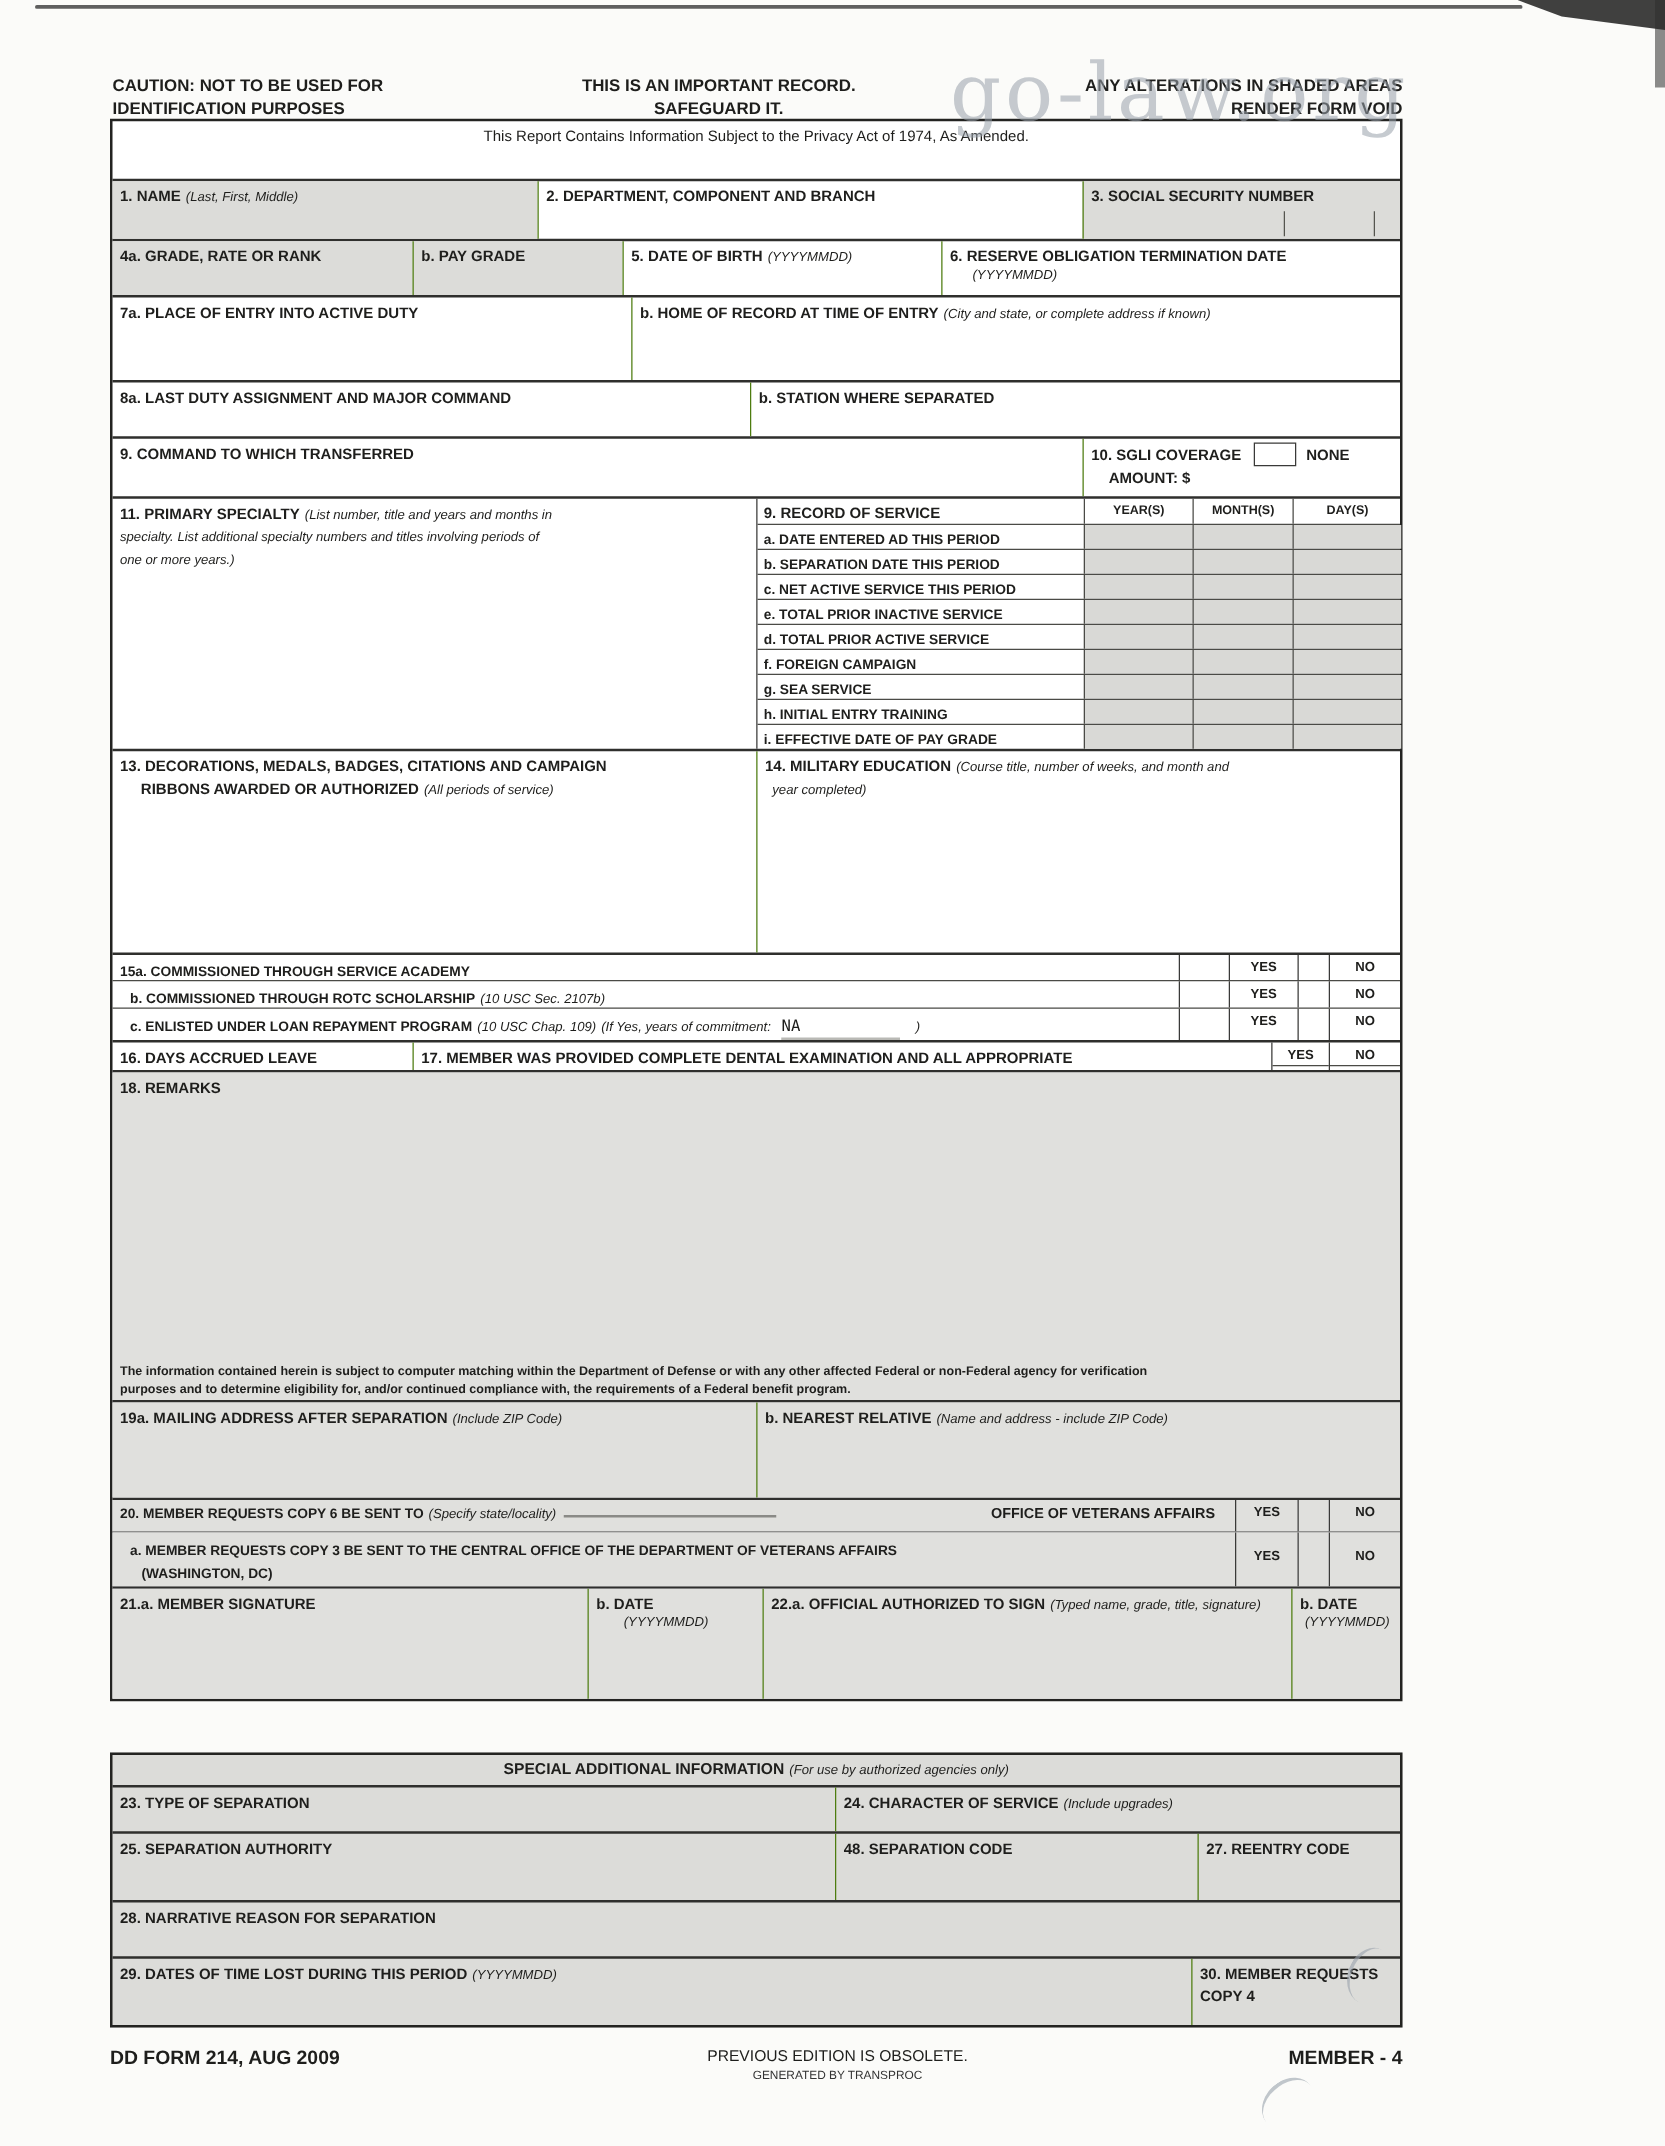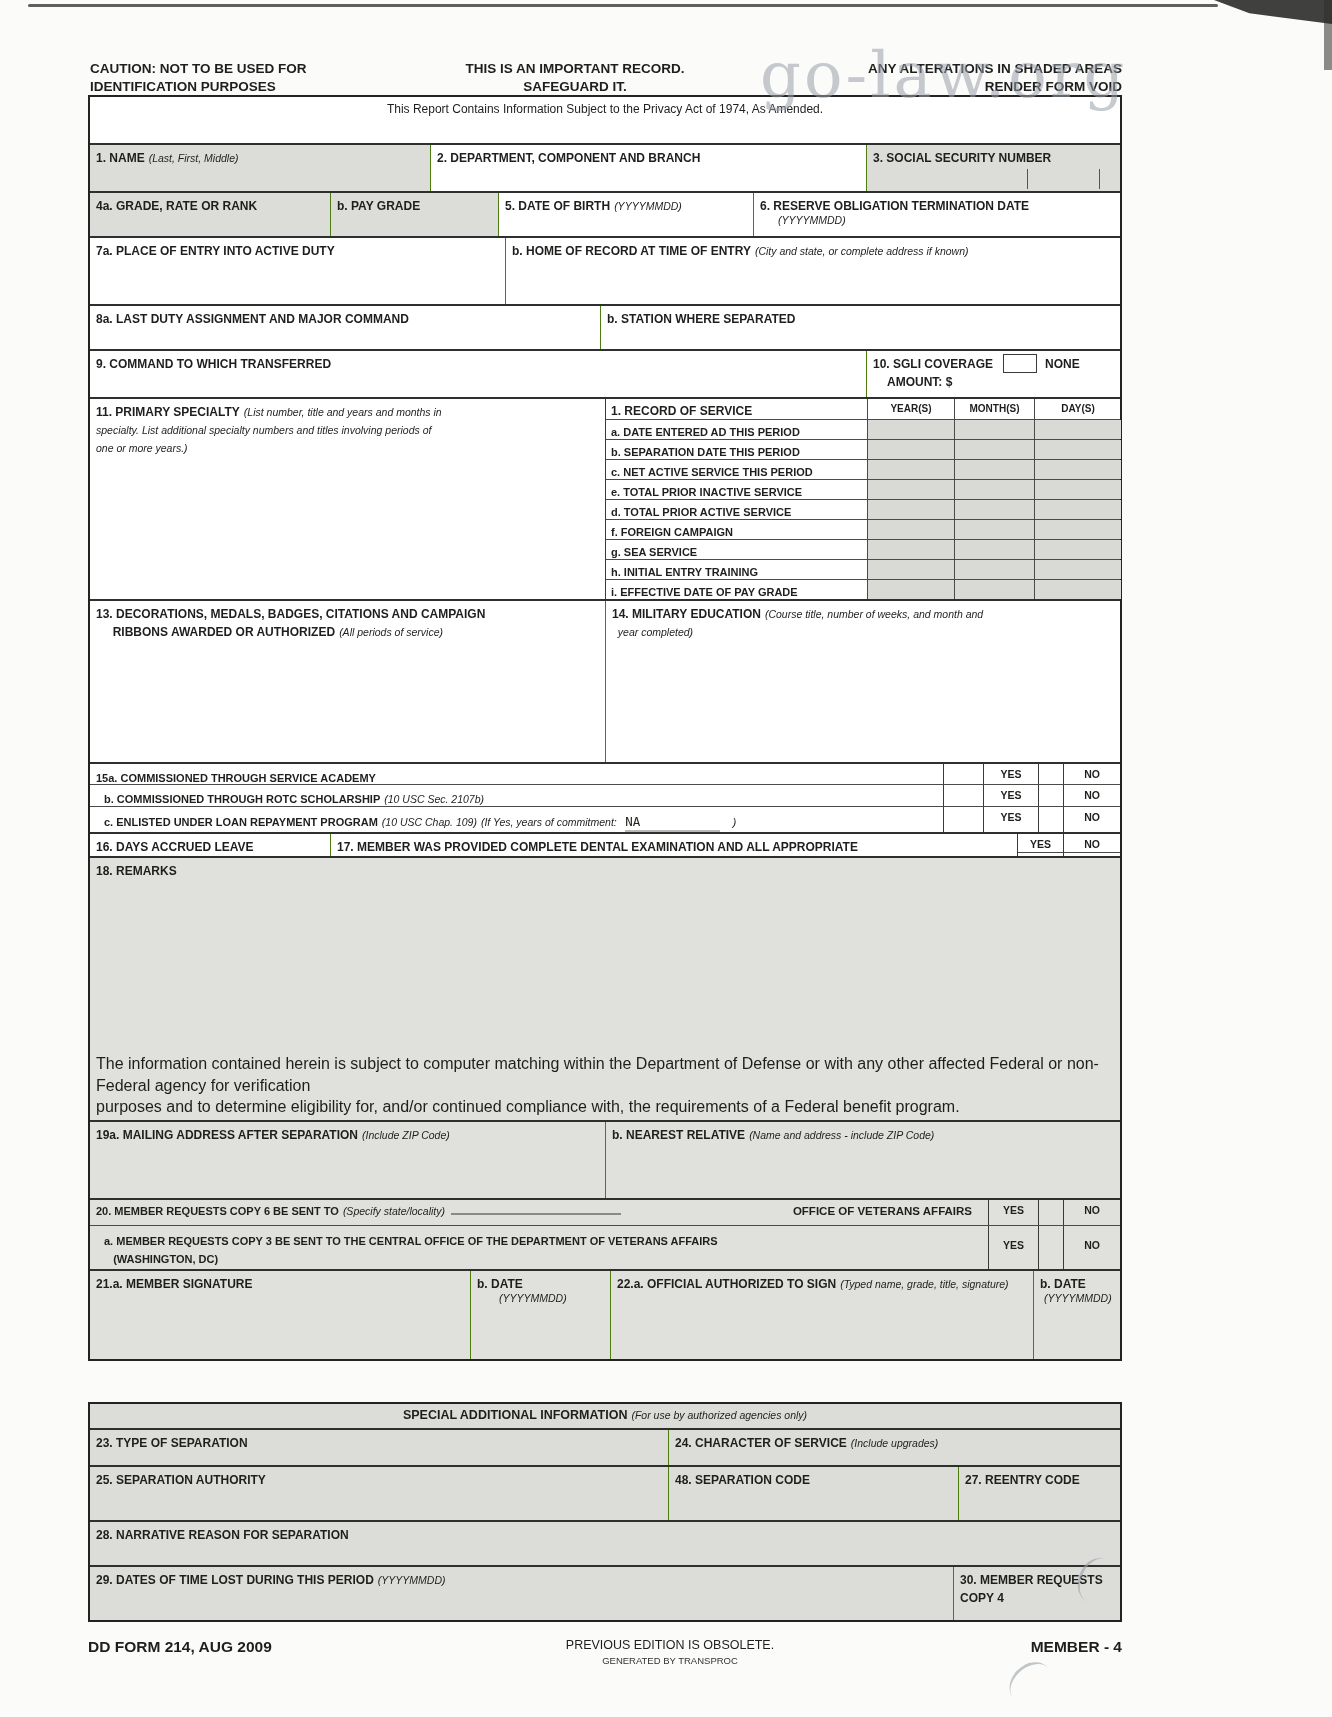--- a/index.html
+++ b/index.html
@@ -51,21 +51,21 @@
   .ros-col.m{width:80px;}
   .ros-val{width:87px;background:#d9d9d6;}
   .ros-val.m{width:80px;}
   
   .yn{box-sizing:border-box;border-left:1px solid #3a3a38;flex-shrink:0;text-align:center;font-weight:bold;font-size:10.5px;padding-top:4px;}
   .none-box{display:inline-block;width:32px;height:17px;border:1px solid #3a3a38;background:#fff;vertical-align:middle;margin:0 8px 0 10px;}
   .ssn-tick{position:absolute;width:1px;height:20px;background:#55554f;top:24px;}
   .blank-line{display:inline-block;width:170px;border-bottom:2px solid #8a8a86;vertical-align:baseline;margin-left:6px;}
   .na-line{display:inline-block;width:95px;border-bottom:3px solid #b9b9b5;vertical-align:baseline;margin:0 4px;}
   .na-val{font-family:"DejaVu Sans Mono", monospace;font-size:12.5px;font-weight:normal;}
-  .notice{position:absolute;left:6px;right:6px;bottom:2px;font-size:16px;line-height:1.35;font-weight:normal;}
+  .notice{position:absolute;left:6px;right:6px;bottom:2px;font-size:10px;line-height:1.35;font-weight:bold;}
   
   .form-special{position:absolute;left:88px;top:1402px;width:1034px;border:2px solid #232321;background:#dcdcd9;box-sizing:border-box;}
   .special-hd{text-align:center;font-weight:bold;font-size:12.5px;padding:4px 0 3px 0;}
   
   .footer{position:absolute;left:88px;top:1638px;width:1034px;display:flex;align-items:flex-start;}
   .foot-form{font-weight:bold;font-size:15.5px;width:330px;}
   .foot-mid{flex:1;text-align:center;}
   .foot-prev{font-size:12.5px;}
   .foot-gen{font-size,9.5px;font-size:9.5px;margin-top:3px;color:#333;}
   .foot-member{font-weight:bold;font-size:15.5px;width:200px;text-align:right;}
@@ -158,21 +158,21 @@
     </div>
 
     <div class="row" style="height:202px">
       <div class="cell nb" style="width:515px">
         <span class="lb">11. PRIMARY SPECIALTY</span><span class="hint pre">(List number, title and years and months in
 specialty.  List additional specialty numbers and titles involving periods of
 one or more years.)</span>
       </div>
       <div class="ros">
         <div class="ros-row hd">
-          <div class="ros-c nb ros-lab"><span class="lb">1. RECORD OF SERVICE</span></div>
+          <div class="ros-c nb ros-lab"><span class="lb">9. RECORD OF SERVICE</span></div>
           <div class="ros-c ros-col">YEAR(S)</div>
           <div class="ros-c ros-col m">MONTH(S)</div>
           <div class="ros-c ros-col">DAY(S)</div>
         </div>
         <div class="ros-row">
           <div class="ros-c nb ros-lab"><span class="lb-sm">a. DATE ENTERED AD THIS PERIOD</span></div>
           <div class="ros-c ros-val"></div>
             <div class="ros-c ros-val m"></div>
             <div class="ros-c ros-val"></div>
         </div>

